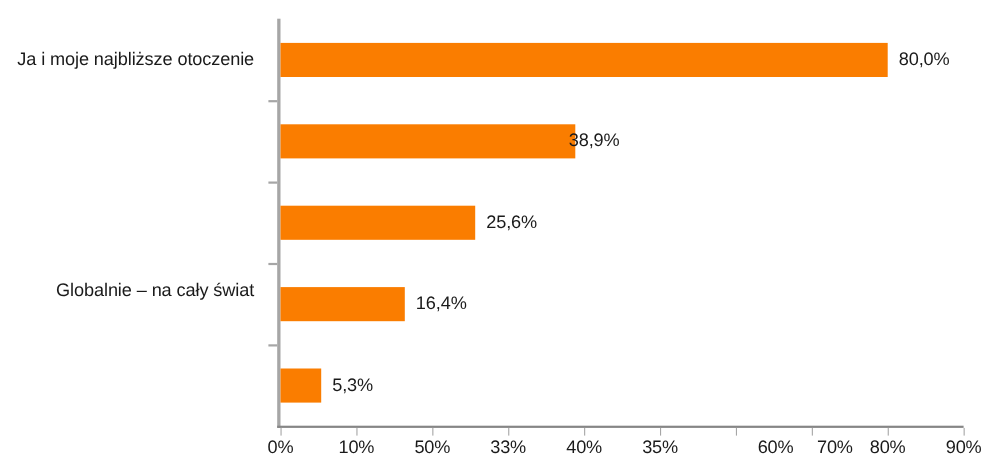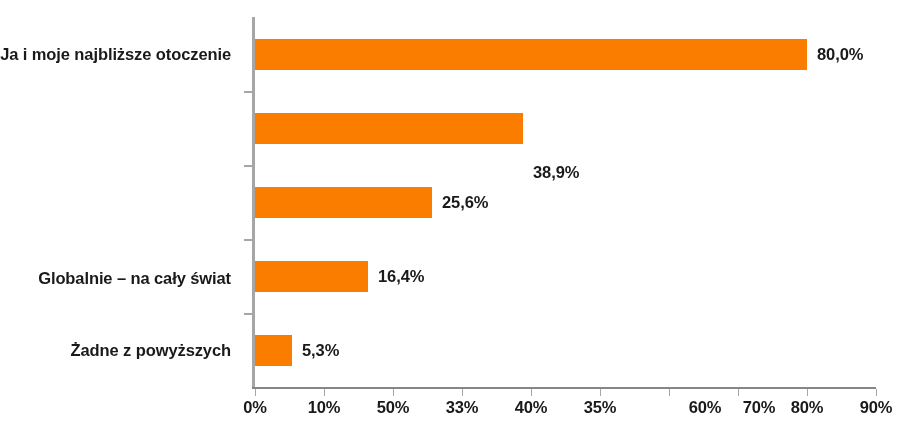--- a/index.html
+++ b/index.html
@@ -11,21 +11,20 @@
     width: 900px;
     height: 432px;
     font-family: "Liberation Sans", sans-serif;
     overflow: hidden;
   }
 
   #chart-root {
     position: relative;
     width: 803px;
     height: 432px;
-    font-weight: bold;
   }
 
   
   .cat-labels {
     position: absolute;
     left: 0;
     top: 17px;
     width: 243px;
     height: 371px;
   }
@@ -112,41 +111,40 @@
     white-space: nowrap;
   }
 </style>
 </head>
 <body>
 
 <div id="chart-root">
 
   <div class="cat-labels">
     <div class="cat-label" style="top:0px;">Ja i moje najbliższe otoczenie</div>
-    <div class="cat-label" style="top:224px;">Globalnie – na cały świat</div>
-    <div class="cat-label" style="top:296px;">Żadne z powyższych</div>
+    <div class="cat-label" style="top:210px;">Globalnie – na cały świat</div>
   </div>
 
   <div class="v-axis"></div>
   <div class="h-axis"></div>
 
   <div class="y-tick" style="top:91px;"></div>
   <div class="y-tick" style="top:165px;"></div>
   <div class="y-tick" style="top:239px;"></div>
   <div class="y-tick" style="top:313px;"></div>
 
   <div class="plot">
     <div class="bar" style="top: 22px; left: 0px; width: 552px; background: rgb(250, 125, 0);"></div>
     <div class="bar" style="top: 96px; left: 0px; width: 268px; background: rgb(250, 125, 0);"></div>
     <div class="bar" style="top: 170px; left: 0px; width: 177px; background: rgb(250, 125, 0);"></div>
     <div class="bar" style="top: 244px; left: 0px; width: 113px; background: rgb(250, 125, 0);"></div>
     <div class="bar" style="top: 318px; left: 0px; width: 37px; background: rgb(250, 125, 0);"></div>
 
     <div class="bar-value" style="top:22px;  left:562px;">80,0%</div>
-    <div class="bar-value" style="top:96px;  left:278px;margin-top:44px;">38,9%</div>
+    <div class="bar-value" style="top:96px;  left:262px;">38,9%</div>
     <div class="bar-value" style="top:170px; left:187px;">25,6%</div>
     <div class="bar-value" style="top:244px; left:123px;">16,4%</div>
     <div class="bar-value" style="top:318px; left:47px;">5,3%</div>
   </div>
 
   <div class="x-tick" style="left:255px;"></div>
   <div class="x-tick" style="left:324px;"></div>
   <div class="x-tick" style="left:393px;"></div>
   <div class="x-tick" style="left:462px;"></div>
   <div class="x-tick" style="left:531px;"></div>

